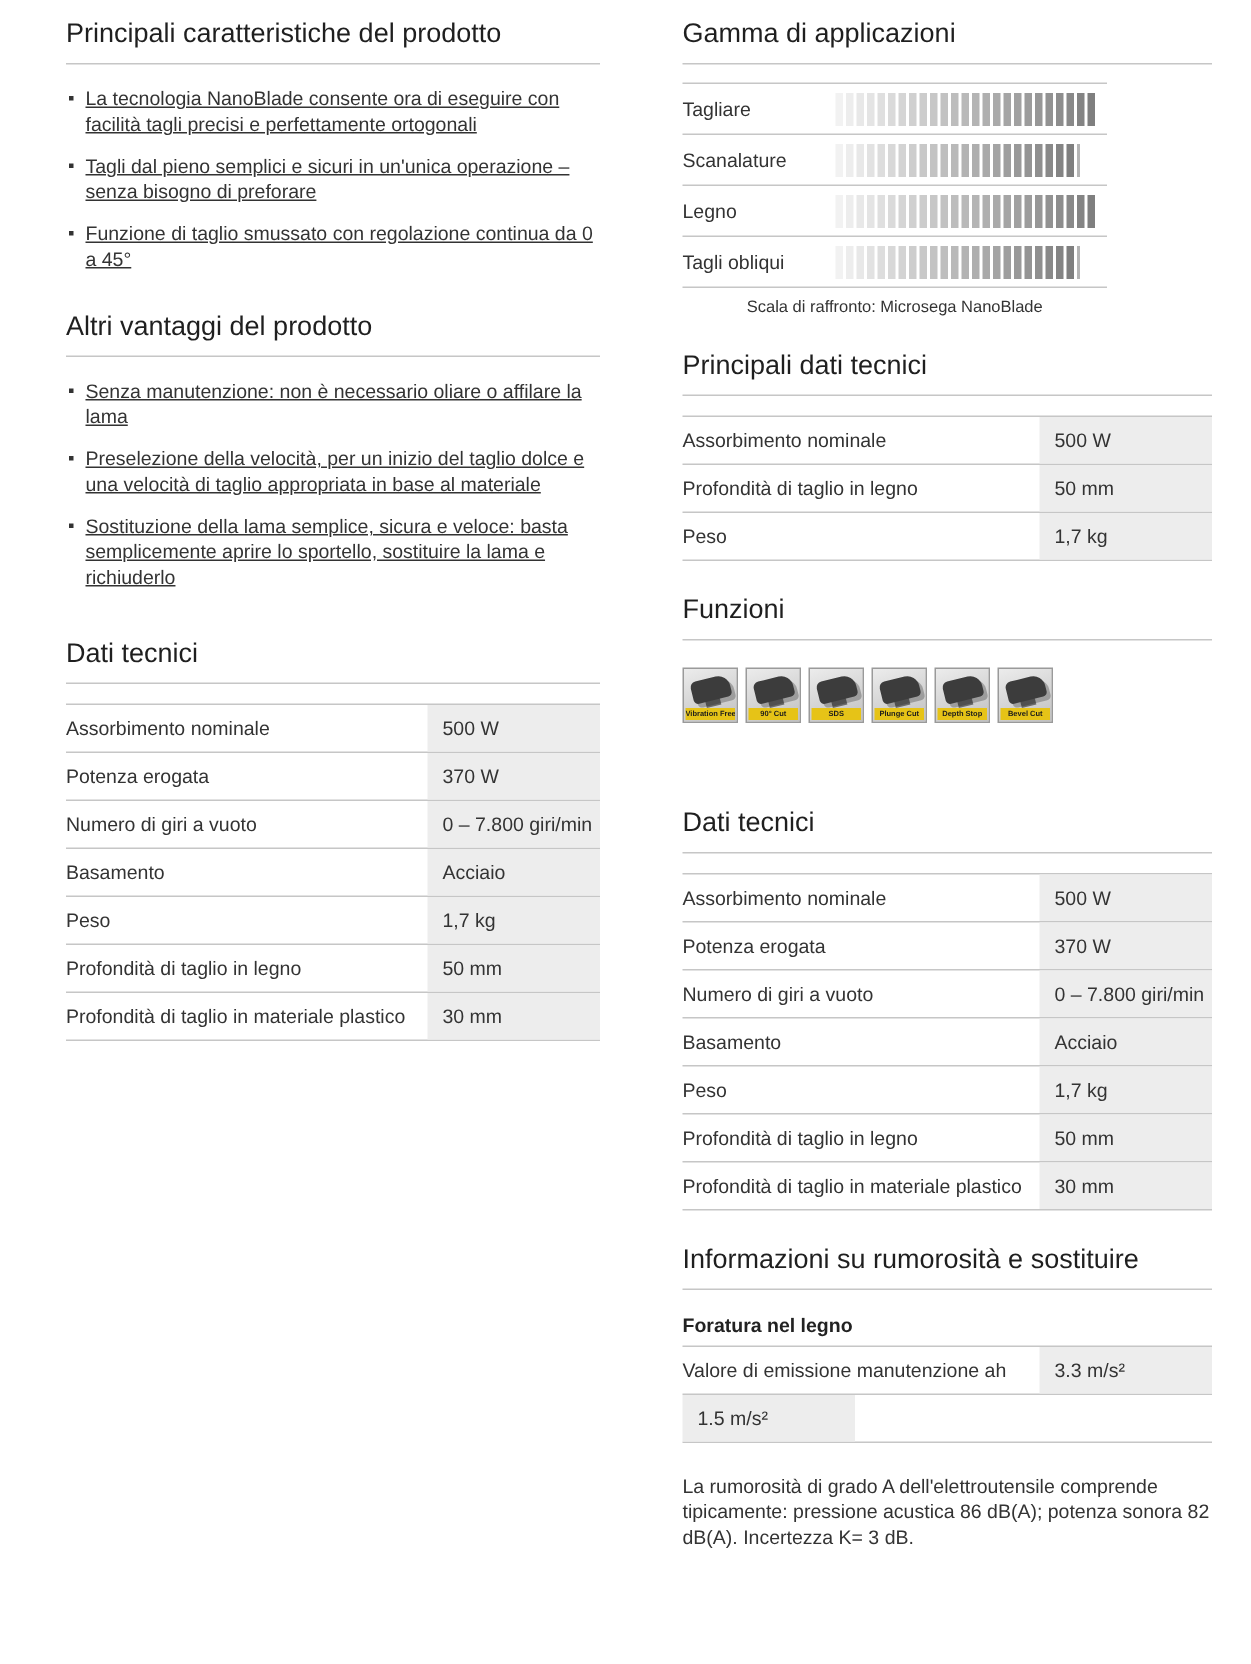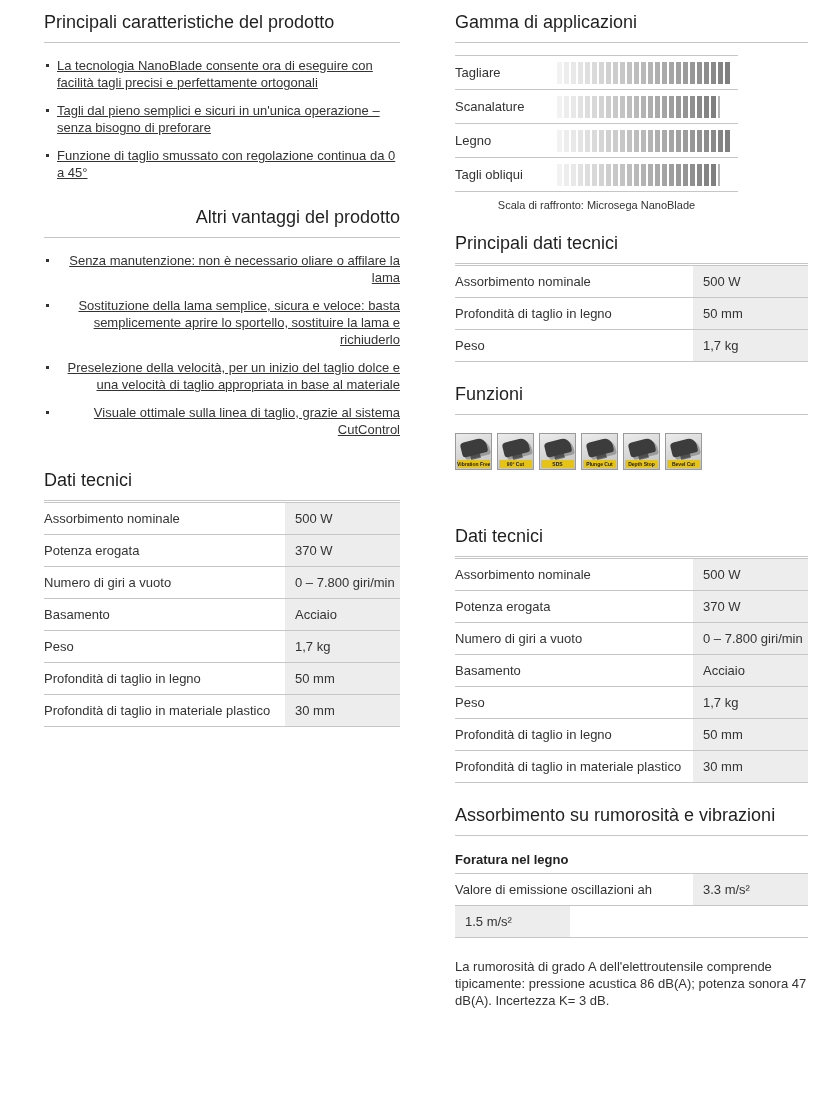--- a/index.html
+++ b/index.html
@@ -23,21 +23,21 @@
   ul.bullets{margin:14px 0 0;padding:0;list-style:none;text-decoration:underline;}
   ul.bullets li{
     position:relative;padding-left:13px;margin-bottom:11px;
     font-size:13px;line-height:17px;color:#333;
   }
   ul.bullets li::before{
     content:"";position:absolute;left:2px;top:7px;width:3px;height:3px;background:#333;
   }
 
   
-  .spec-table{margin-top:1px;border-top:1px solid #c6c6c6;}
+  .spec-table{margin-top:13px;border-top:1px solid #c6c6c6;}
   .spec-row{display:flex;border-bottom:1px solid #c6c6c6;}
   .spec-label{
     flex:1;font-size:13px;line-height:15px;display:flex;align-items:center;
     padding:8px 8px 8px 0;color:#333;
   }
   .spec-value{
     width:115px;box-sizing:border-box;background:#ededed;
     font-size:13px;display:flex;align-items:center;padding:8px 4px 8px 10px;color:#333;
   }
 
@@ -72,21 +72,21 @@
     background:#e6c317;color:#1c1c1c;font-size:5px;line-height:8px;
     text-align:center;white-space:nowrap;overflow:hidden;font-weight:bold;
   }
 
   
   .noise-intro{margin-top:14px;font-size:13px;line-height:17px;color:#333;}
   .noise-sub{font-size:13px;font-weight:bold;color:#222;margin-top:16px;padding-bottom:6px;}
   .noise-footer{margin-top:20px;font-size:13px;line-height:17px;color:#333;}
 
   
-  .sec-advantages{margin-top:26px;text-align:right;}
+  .sec-advantages{margin-top:26px;}
   .sec-tech-left{margin-top:32px;}
   .sec-main-tech{margin-top:22px;}
   .sec-functions{margin-top:22px;}
   .sec-tech-right{margin-top:56px;}
   .sec-noise{margin-top:22px;}
 </style>
 </head>
 <body>
 
 <div class="page">
@@ -105,25 +105,24 @@
         </ul>
     </section>
 
     <section class="sec-advantages">
       <h2 class="sec-title">Altri vantaggi del prodotto</h2>
       <ul class="bullets">
 
           <li>Senza manutenzione: non è necessario oliare o affilare la lama</li>
 
 
+          <li>Preselezione della velocità, per un inizio del taglio dolce e una velocità di taglio appropriata in base al materiale</li>
+
           <li>Sostituzione della lama semplice, sicura e veloce: basta semplicemente aprire lo sportello, sostituire la lama e richiuderlo</li>
 
-          <li>Preselezione della velocità, per un inizio del taglio dolce e una velocità di taglio appropriata in base al materiale</li>
-
-          <li>Visuale ottimale sulla linea di taglio, grazie al sistema CutControl</li>
         </ul>
     </section>
 
     <section class="sec-tech-left">
       <h2 class="sec-title">Dati tecnici</h2>
       <div class="spec-table">
 
           <div class="spec-row">
             <div class="spec-label">Assorbimento nominale</div>
             <div class="spec-value">500 W</div>
@@ -386,30 +385,30 @@
           </div>
 
           <div class="spec-row">
             <div class="spec-label">Profondità di taglio in materiale plastico</div>
             <div class="spec-value">30 mm</div>
           </div>
         </div>
     </section>
 
     <section class="sec-noise">
-      <h2 class="sec-title">Assorbimento su rumorosità e vibrazioni</h2>
+      <h2 class="sec-title">Informazioni su rumorosità e sostituire</h2>
       <div class="noise-sub">Foratura nel legno</div>
       <div class="spec-table" style="margin-top:0;">
 
           <div class="spec-row">
-            <div class="spec-label">Valore di emissione oscillazioni ah</div>
+            <div class="spec-label">Valore di emissione manutenzione ah</div>
             <div class="spec-value">3.3 m/s²</div>
           </div>
 
           <div class="spec-row">
             <div class="spec-value">1.5 m/s²</div>
           </div>
         </div>
-      <div class="noise-footer">La rumorosità di grado A dell'elettroutensile comprende tipicamente: pressione acustica 86 dB(A); potenza sonora 47 dB(A). Incertezza K= 3 dB.</div>
+      <div class="noise-footer">La rumorosità di grado A dell'elettroutensile comprende tipicamente: pressione acustica 86 dB(A); potenza sonora 82 dB(A). Incertezza K= 3 dB.</div>
     </section>
 
   </div>
 </div>
 
 </body></html>

